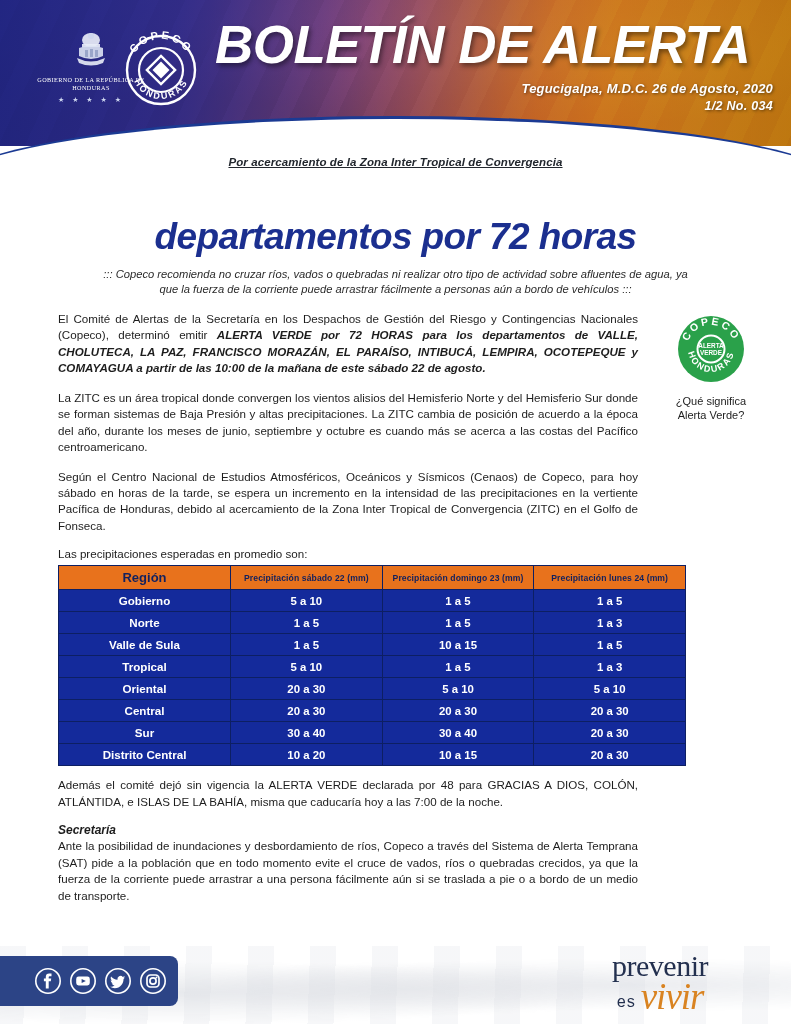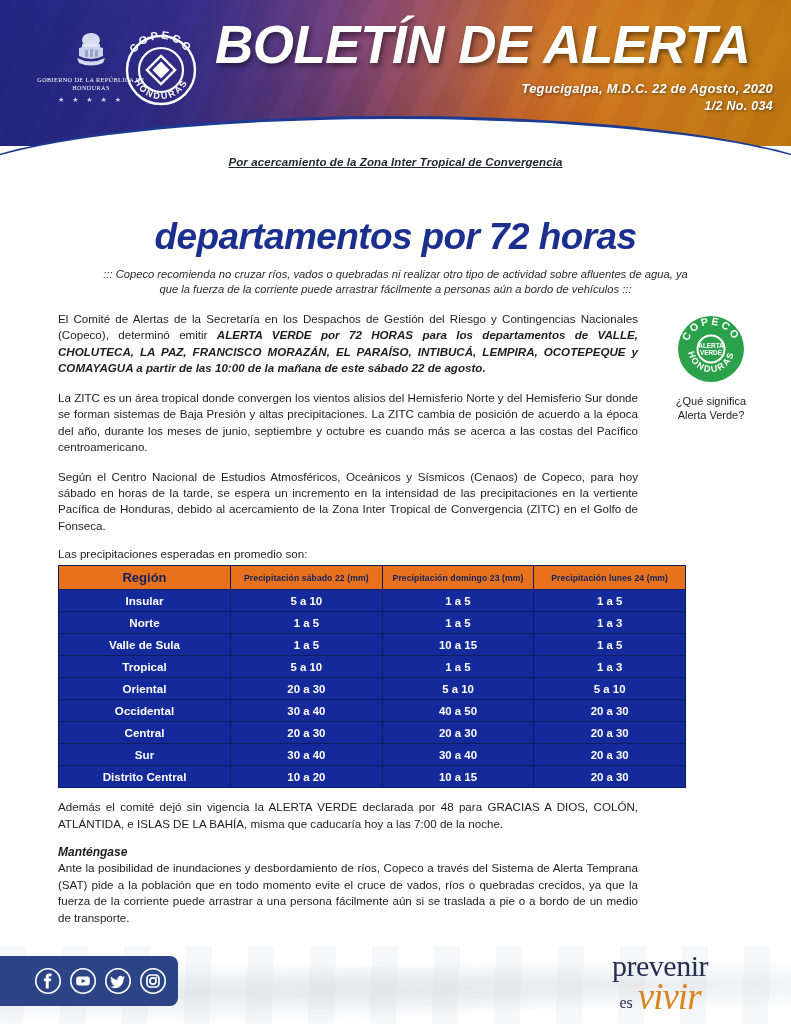--- a/index.html
+++ b/index.html
@@ -147,21 +147,21 @@
     display:flex; align-items:center; justify-content:flex-end;
     padding-right:11px; gap:7px;
   }
   .soc { width:28px; height:28px; }
   .brandmark { position:absolute; right:36px; top:6px; width:190px; text-align:center; }
   .bm-prevenir {
     font-family:"Liberation Serif", serif; font-size:30px; color:#23304f;
     line-height:.95; letter-spacing:-.5px;
   }
   .bm-row { display:flex; align-items:flex-end; justify-content:center; gap:5px; }
-  .bm-es { font-family:Liberation Serif, serif; font-size:16px; color:#23304f; }
+  .bm-es { font-family:Liberation Mono, monospace; font-size:16px; color:#23304f; }
   .bm-vivir {
     font-family:"Liberation Serif", serif; font-style:italic; font-size:37px;
     color:#d98321; line-height:.85; letter-spacing:-1px;
   }
 </style>
 </head>
 <body>
 
 <div class="page">
 
@@ -200,21 +200,21 @@
           <textPath href="#arcTop" startOffset="50%" text-anchor="middle">COPECO</textPath>
         </text>
         <text font-family="Liberation Sans, sans-serif" font-size="9" font-weight="bold" fill="#ffffff" letter-spacing="2">
           <textPath href="#arcBot" startOffset="50%" text-anchor="middle">HONDURAS</textPath>
         </text>
       </svg>
     </div>
 
     <div class="title-block">
       <div class="main-title">BOLETÍN DE ALERTA</div>
-      <div class="place-line">Tegucigalpa, M.D.C. 22 de Agosto, 2020</div>
+      <div class="place-line">Tegucigalpa, M.D.C. 26 de Agosto, 2020</div>
       <div class="issue-line">1/2   No. 034</div>
     </div>
   </div>
 
   <div class="curve"></div>
 
   <div class="body-wrap">
 
     <div class="kicker">Por acercamiento de la Zona Inter Tropical de Convergencia</div>
     <div class="headline">
@@ -264,21 +264,21 @@
           <thead>
             <tr>
               <th class="h-region">Región</th>
               <th class="h-col">Precipitación sábado 22 (mm)</th>
               <th class="h-col">Precipitación domingo 23  (mm)</th>
               <th class="h-col">Precipitación lunes 24 (mm)</th>
             </tr>
           </thead>
           <tbody>
               <tr>
-                <td class="region">Insular</td>
+                <td class="region">Gobierno</td>
                 <td>5 a 10</td>
                 <td>1 a 5</td>
                 <td>1 a 5</td>
               </tr>
               <tr>
                 <td class="region">Norte</td>
                 <td>1 a 5</td>
                 <td>1 a 5</td>
                 <td>1 a 3</td>
               </tr>
@@ -292,26 +292,20 @@
                 <td class="region">Tropical</td>
                 <td>5 a 10</td>
                 <td>1 a 5</td>
                 <td>1 a 3</td>
               </tr>
               <tr>
                 <td class="region">Oriental</td>
                 <td>20 a 30</td>
                 <td>5 a 10</td>
                 <td>5 a 10</td>
-              </tr>
-              <tr>
-                <td class="region">Occidental</td>
-                <td>30 a 40</td>
-                <td>40 a 50</td>
-                <td>20 a 30</td>
               </tr>
               <tr>
                 <td class="region">Central</td>
                 <td>20 a 30</td>
                 <td>20 a 30</td>
                 <td>20 a 30</td>
               </tr>
               <tr>
                 <td class="region">Sur</td>
                 <td>30 a 40</td>
@@ -322,21 +316,21 @@
                 <td class="region">Distrito Central</td>
                 <td>10 a 20</td>
                 <td>10 a 15</td>
                 <td>20 a 30</td>
               </tr>
             </tbody>
         </table>
 
         <div class="after-table">
           <p class="para">Además el comité dejó sin vigencia la ALERTA VERDE declarada por 48 para GRACIAS A DIOS, COLÓN, ATLÁNTIDA, e ISLAS DE LA BAHÍA, misma que caducaría hoy a las 7:00 de la noche.</p>
-          <div class="precaucion-h">Manténgase</div>
+          <div class="precaucion-h">Secretaría</div>
           <p class="para">Ante la posibilidad de inundaciones y desbordamiento de ríos, Copeco a través del Sistema de Alerta Temprana (SAT) pide a la población que en todo momento evite el cruce de vados, ríos o quebradas crecidos, ya que la fuerza de la corriente puede arrastrar a una persona fácilmente aún si se traslada a pie o a bordo de un medio de transporte.</p>
         </div>
 
       </div>
     </div>
   </div>
 
   <div class="footer">
     <div class="footer-photo"></div>
 

